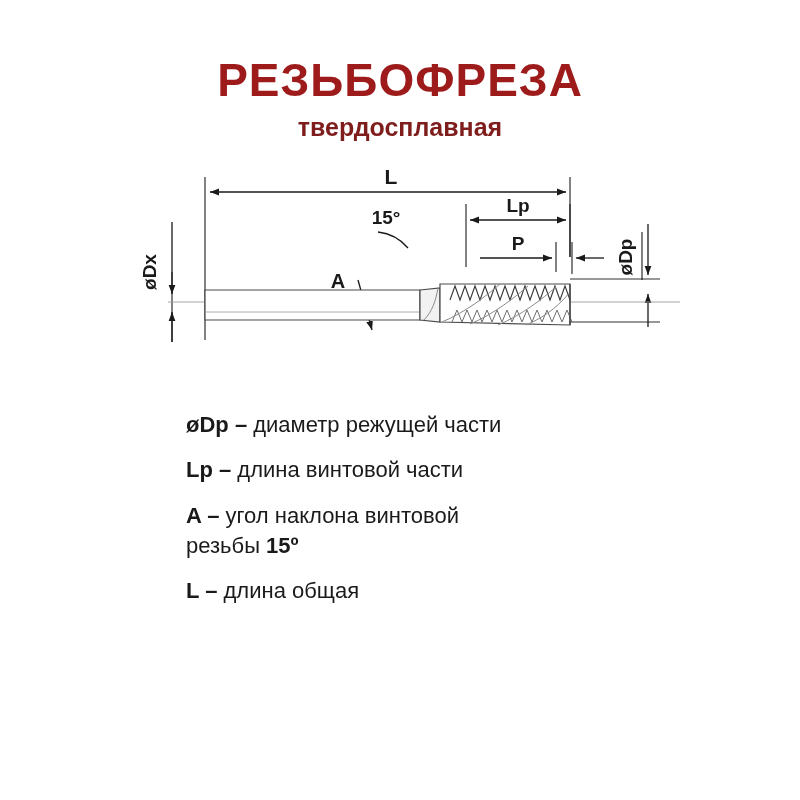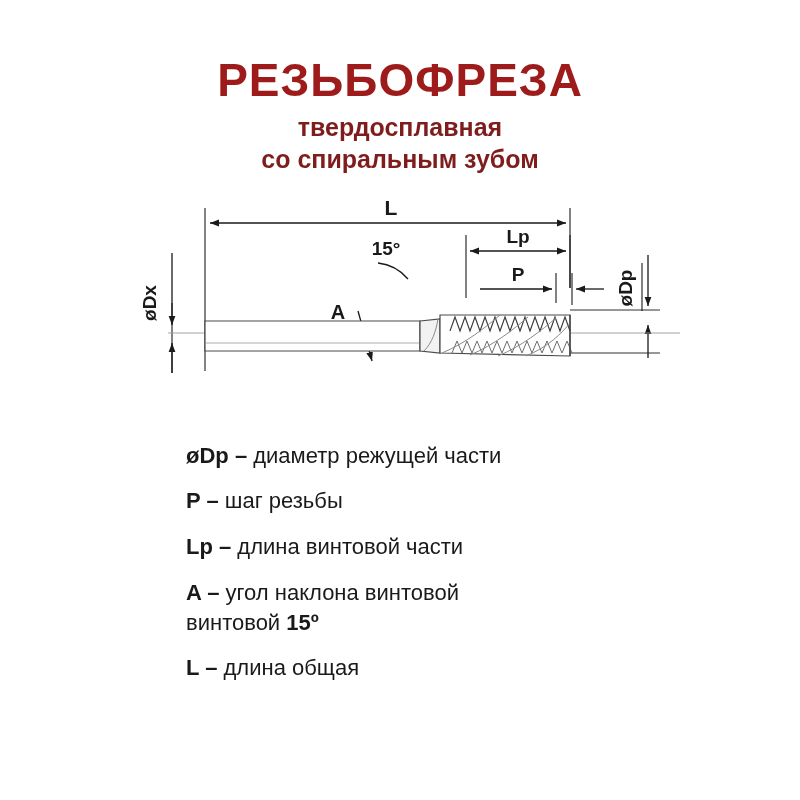--- a/index.html
+++ b/index.html
@@ -67,21 +67,20 @@
     font-weight: normal;
   }
 </style>
 </head>
 <body>
 
 <div class="header">
   <h1 class="title">РЕЗЬБОФРЕЗА</h1>
   <div class="subtitle">
     <span class="line1">твердосплавная</span>
-    <span class="line2">со спиральным зубом</span>
   </div>
 </div>
 
 <div class="drawing-wrap">
   <svg width="800" height="240" viewBox="0 0 800 240" xmlns="http://www.w3.org/2000/svg">
     <defs>
       <marker id="arrL" markerWidth="10" markerHeight="8" refX="9" refY="4" orient="auto" markerUnits="userSpaceOnUse">
         <path d="M9,4 L0,0.6 L0,7.4 Z" fill="#1a1a1a"></path>
       </marker>
       <marker id="arrR" markerWidth="10" markerHeight="8" refX="1" refY="4" orient="auto" markerUnits="userSpaceOnUse">
@@ -186,25 +185,22 @@
 
     </g>
   </svg>
 </div>
 
 <div class="legend">
   <div class="legend-item">
     <span class="sym">øDp</span><span class="sym"> – </span><span class="txt">диаметр режущей части</span>
   </div>
   <div class="legend-item">
-    <span class="sym">P</span><span class="sym"> – </span><span class="txt">шаг резьбы</span>
-  </div>
-  <div class="legend-item">
     <span class="sym">Lp</span><span class="sym"> – </span><span class="txt">длина винтовой части</span>
   </div>
   <div class="legend-item">
     <span class="sym">A</span><span class="sym"> – </span><span class="txt">угол наклона винтовой</span><br>
-    <span class="txt">винтовой </span><span class="sym">15º</span>
+    <span class="txt">резьбы </span><span class="sym">15º</span>
   </div>
   <div class="legend-item">
     <span class="sym">L</span><span class="sym"> – </span><span class="txt">длина общая</span>
   </div>
 </div>
 
 </body></html>

